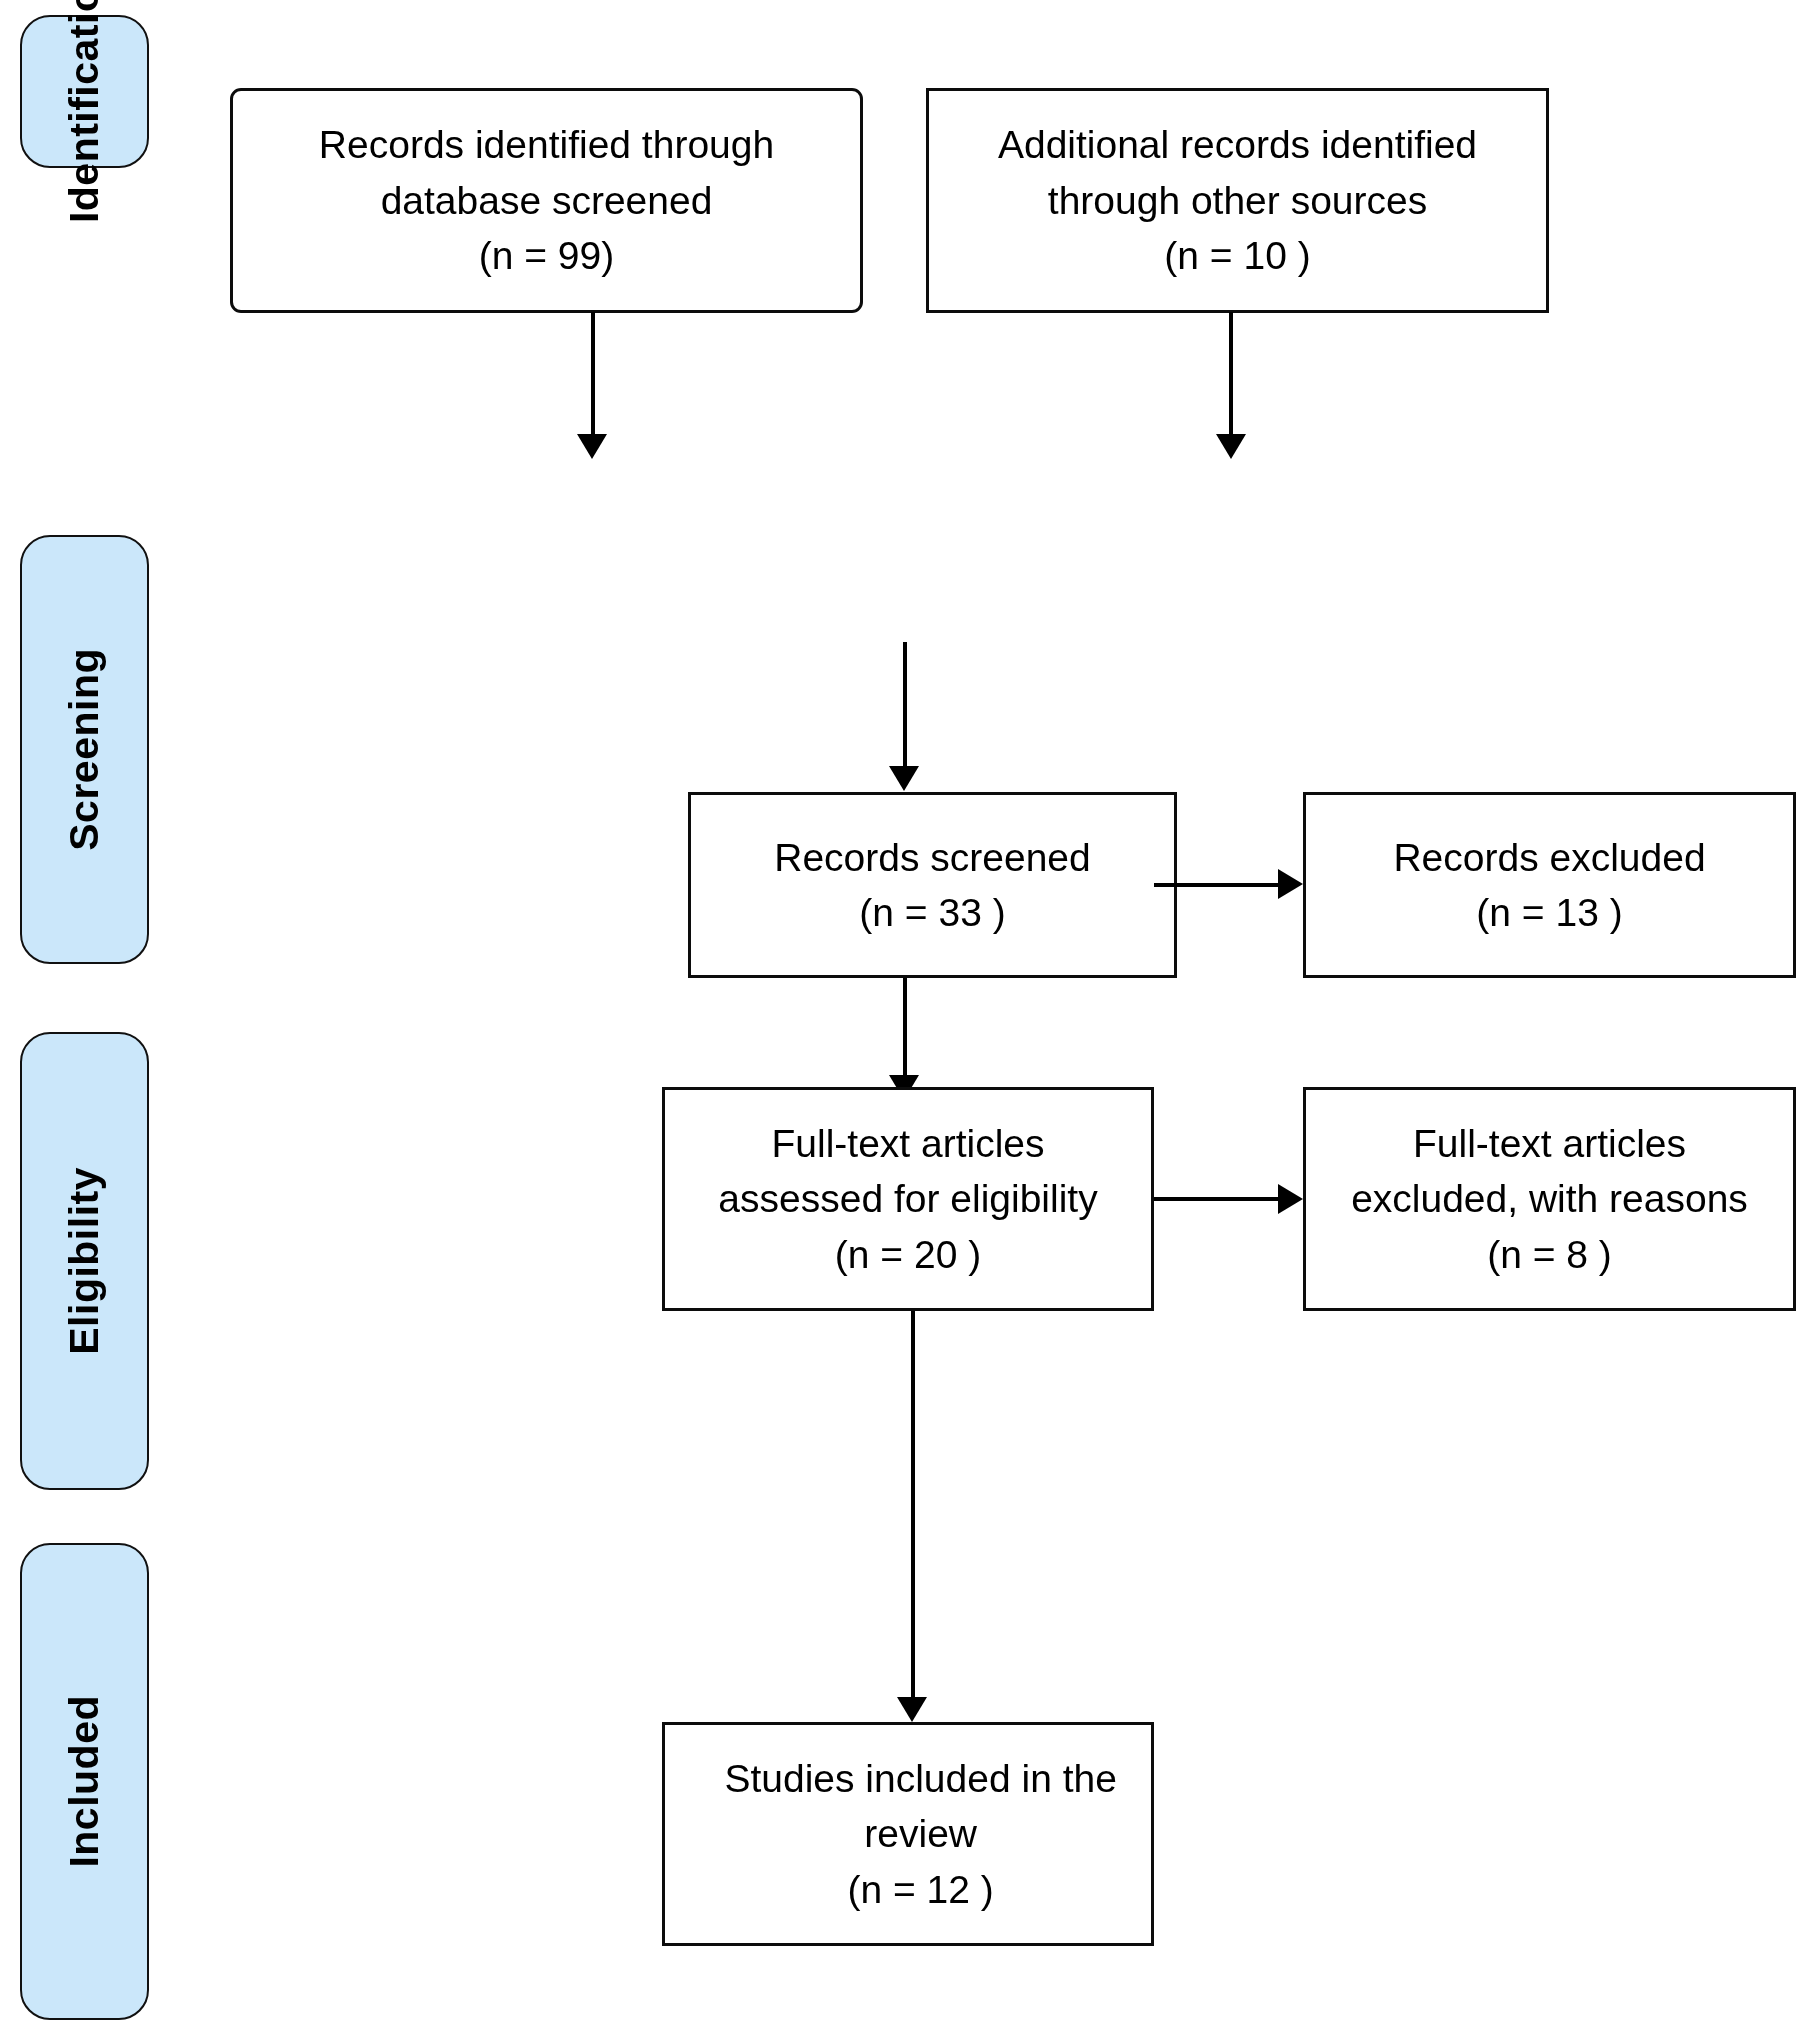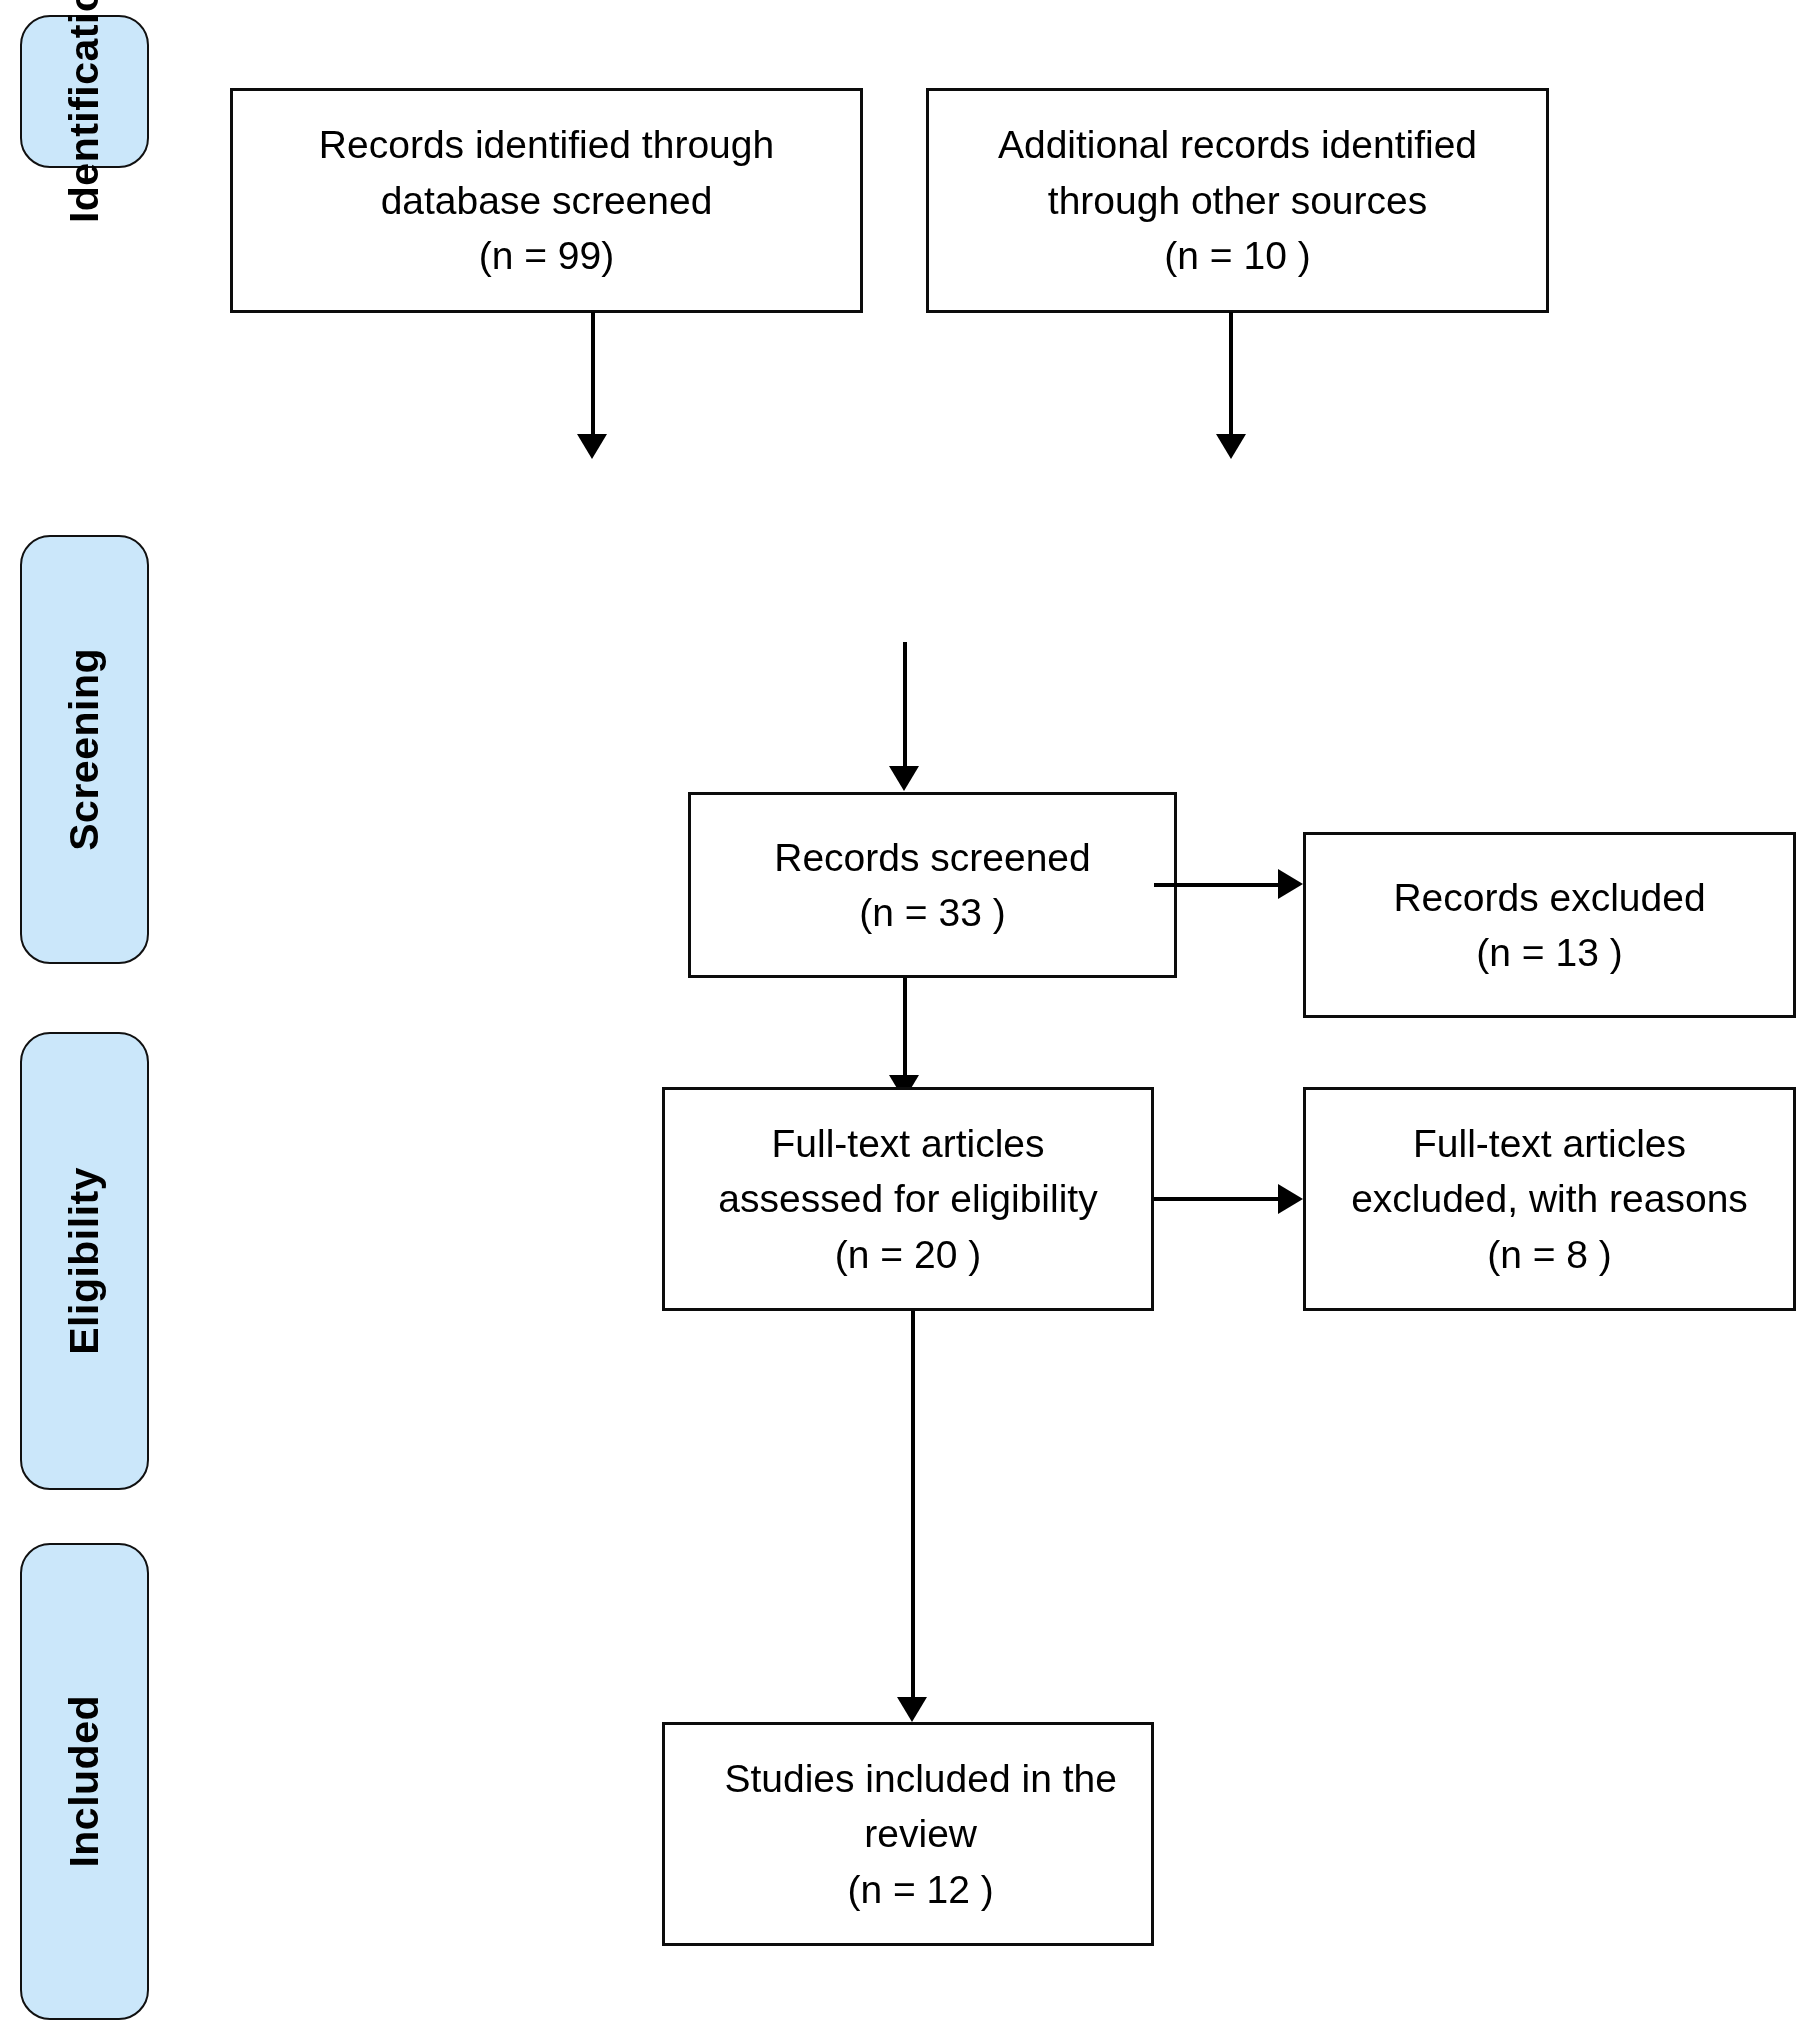--- a/index.html
+++ b/index.html
@@ -98,21 +98,21 @@
   </div>
 
   <div class="phase-pill" style="left:20px; top:1032px; width:129px; height:458px;">
     <span class="phase-label">Eligibility</span>
   </div>
 
   <div class="phase-pill" style="left:20px; top:1543px; width:129px; height:477px;">
     <span class="phase-label">Included</span>
   </div>
 
-  <div class="flow-box" style="left:230px; top:88px; width:633px; height:225px;">
+  <div class="flow-box" style="left:230px; top:88px; width:633px; height:225px;border-radius:11px;">
     <span class="line">Records identified through</span>
     <span class="line">database screened</span>
     <span class="line">(n = 99)</span>
   </div>
 
   <div class="flow-box" style="left:926px; top:88px; width:623px; height:225px;">
     <span class="line">Additional records identified</span>
     <span class="line">through other sources</span>
     <span class="line">(n = 10  )</span>
   </div>
@@ -125,21 +125,21 @@
 
 
   <div class="v-line" style="left:903px; top:642px; height:124px;"></div>
   <div class="arrow-down" style="left:889px; top:766px;"></div>
 
   <div class="flow-box" style="left:664px; top:792px; width:489px; height:186px;margin-left:24px;">
     <span class="line">Records screened</span>
     <span class="line">(n = 33 )</span>
   </div>
 
-  <div class="flow-box" style="left:1303px; top:792px; width:493px; height:186px;margin-top:40px;">
+  <div class="flow-box" style="left:1303px; top:792px; width:493px; height:186px;">
     <span class="line">Records excluded</span>
     <span class="line">(n = 13 )</span>
   </div>
 
   <div class="h-line" style="left:1154px; top:883px; width:124px;"></div>
   <div class="arrow-right" style="left:1278px; top:869px;"></div>
 
   <div class="v-line" style="left:903px; top:978px; height:97px;"></div>
   <div class="arrow-down" style="left:889px; top:1075px;"></div>
 

